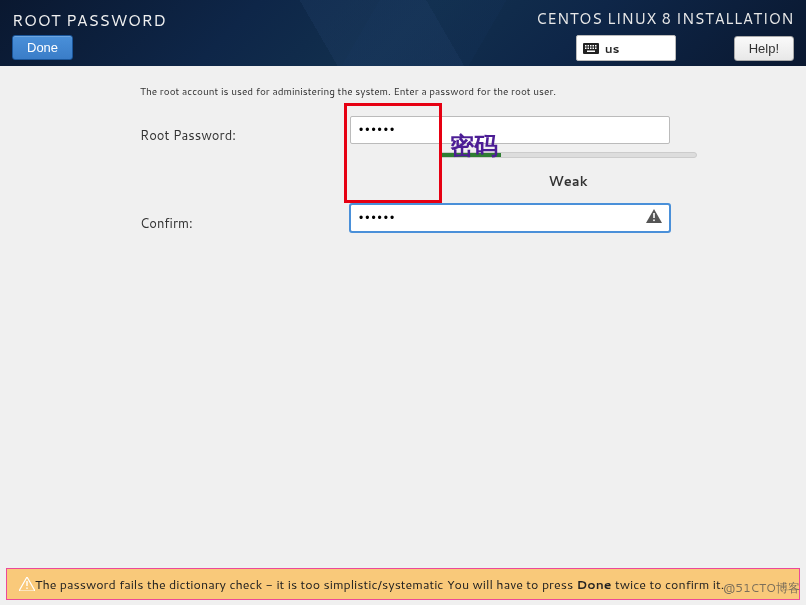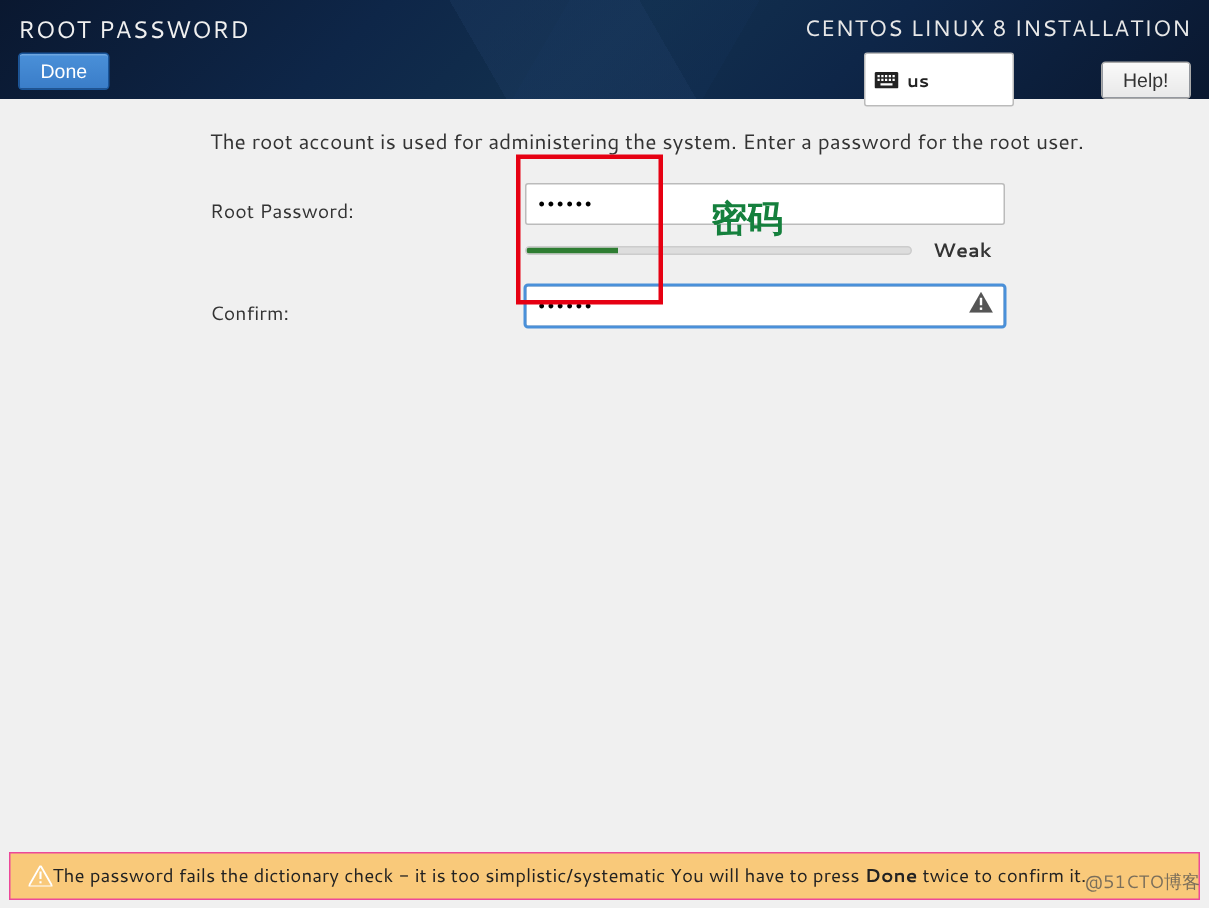--- a/index.html
+++ b/index.html
@@ -71,21 +71,21 @@
     .top-right-row {
       display: flex;
       gap: 58px;
       justify-content: flex-end;
       align-items: center;
     }
     .lang-select {
       background: #fff;
       border: 1px solid #bbb;
       padding: 3px 30px 3px 6px;
-      height: 36px;
+      height: 26px;
       display: flex;
       align-items: center;
       gap: 6px;
       min-width: 100px;
       cursor: pointer;
       border-radius: 2px;
     }
     .keyboard-icon {
       display: inline-flex;
       align-items: center;
@@ -104,21 +104,21 @@
       font-size: 13px;
       cursor: pointer;
       color: #333;
       text-align: center;
     }
     .content {
       padding: 18px 20px 18px 140px;
       color: #444;
     }
     .instruction {
-      font-size: 14px;
+      font-size: 10px;
       margin-bottom: 18px;
       color: #333;
     }
     .form-row {
       display: flex;
       align-items: flex-end;
       margin-bottom: 8px;
     }
     .form-label {
       width: 210px;
@@ -138,20 +138,21 @@
       letter-spacing: 2px;
       background: #fff;
     }
     .strength-row {
       display: flex;
       align-items: center;
       margin-left: 210px;
       margin-bottom: 14px;
       margin-top: 4px;
       gap: 14px;
+      flex-direction: column;
     }
     .strength-bar {
       width: 258px;
       height: 6px;
       background: #ddd;
       border-radius: 3px;
       border: 1px solid #ccc;
       position: relative;
       overflow: hidden;
     }
@@ -192,23 +193,23 @@
       border: 3px solid #e60012;
       left: 344px;
       top: 103px;
       width: 98px;
       height: 100px;
       pointer-events: none;
       z-index: 5;
     }
     .annotation-text {
       position: absolute;
-      left: 474px;
+      left: 450px;
       top: 128px;
-      color: #15803d;
+      color: #4c1d95;
       font-size: 24px;
       font-weight: 700;
       z-index: 5;
       pointer-events: none;
     }
     .bottom-bar {
       position: absolute;
       bottom: 5px;
       left: 6px;
       right: 6px;

